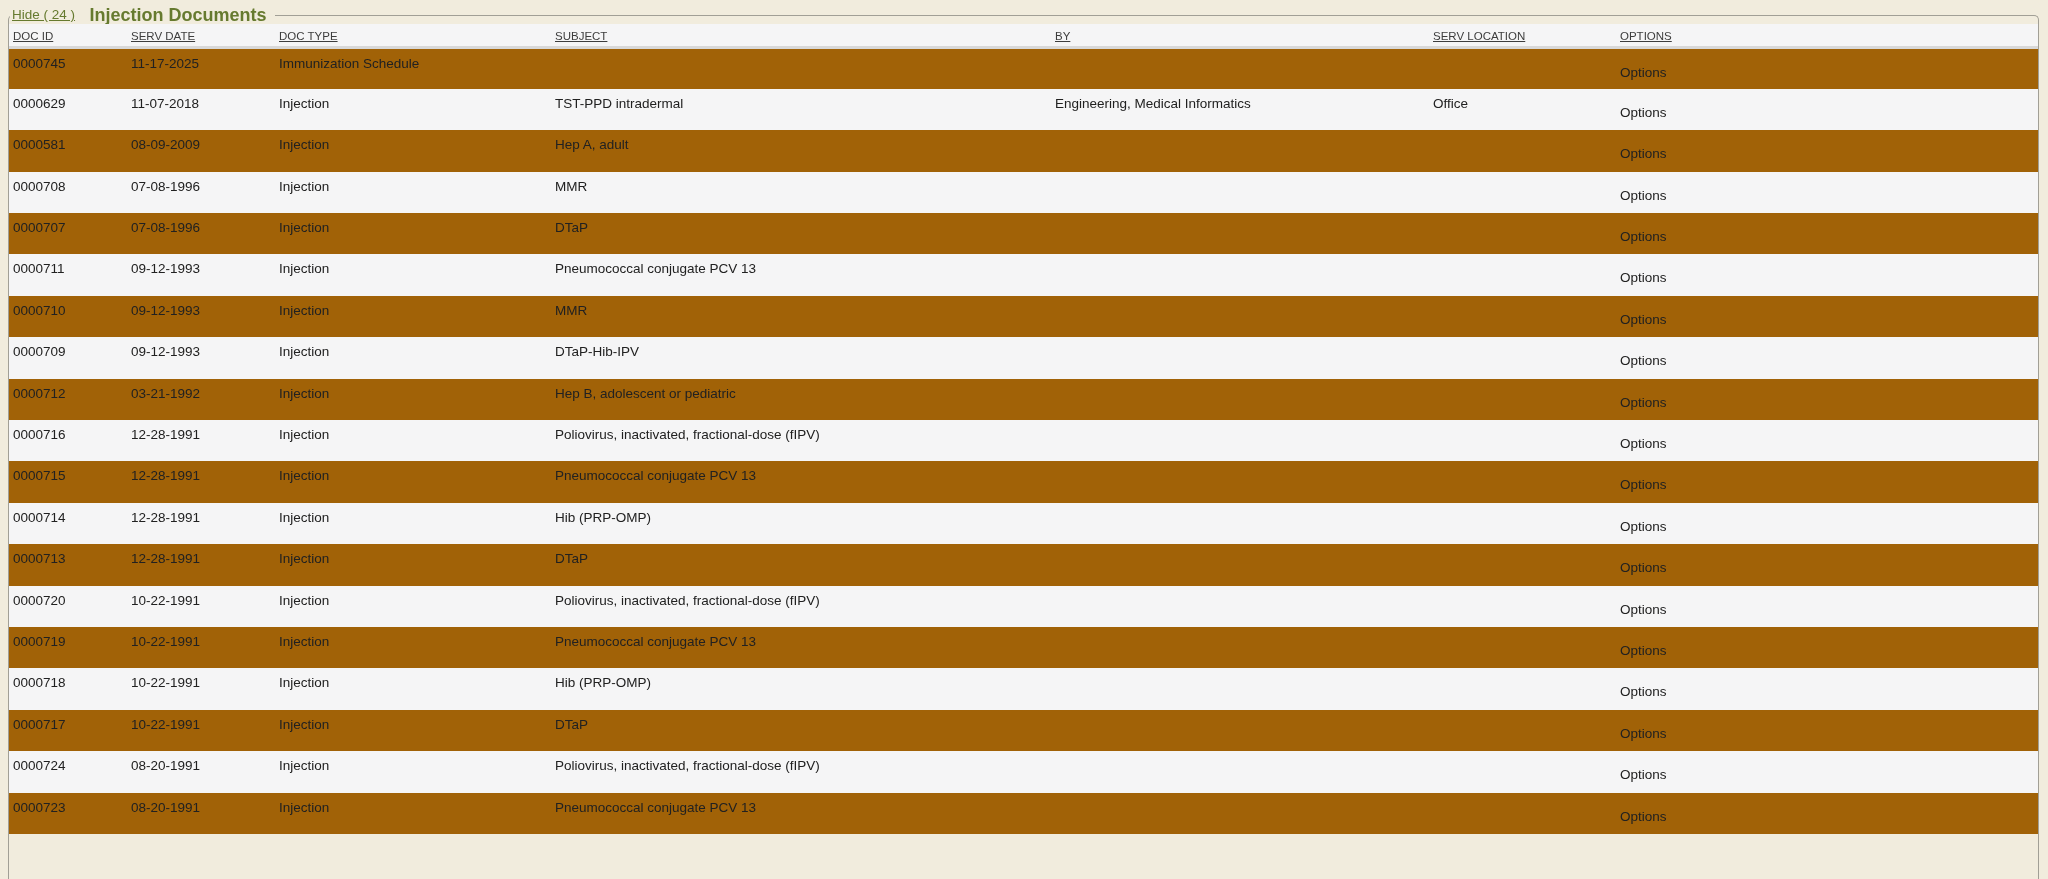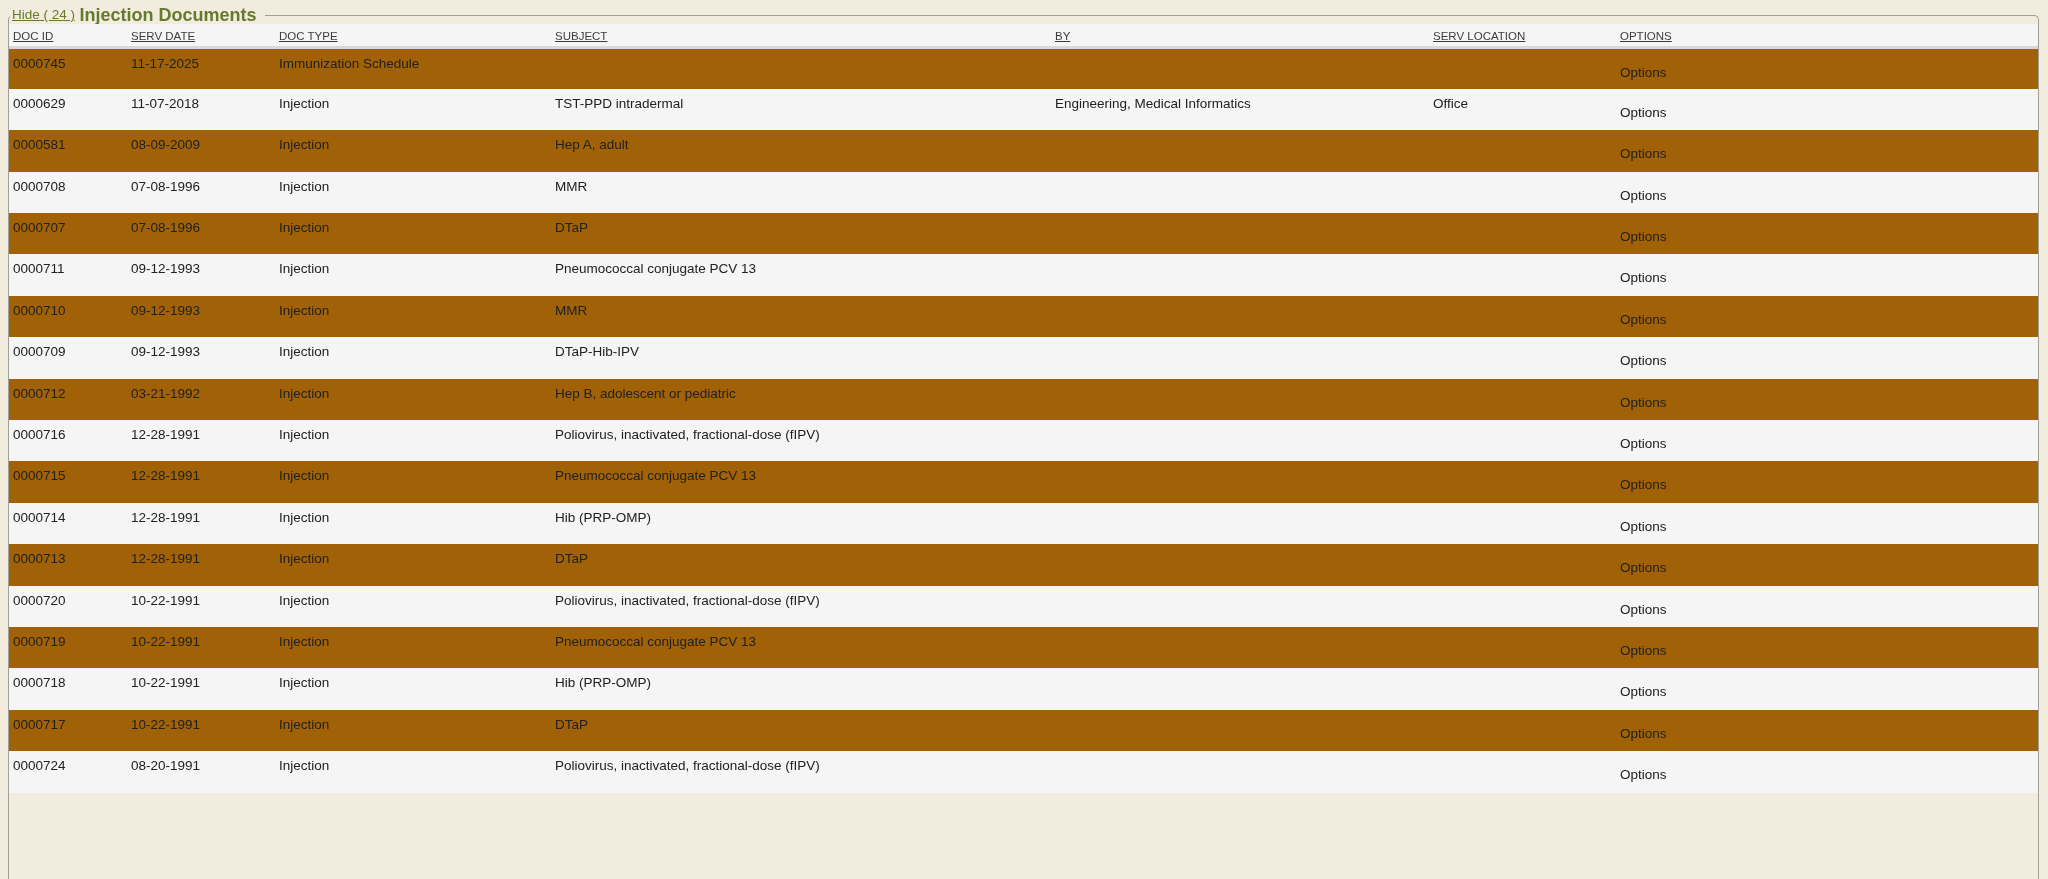--- a/index.html
+++ b/index.html
@@ -41,21 +41,21 @@
     font-weight: normal;
     text-decoration: underline;
     cursor: pointer;
     vertical-align: 2px;
   }
 
   .panel-title {
     color: #667a2f;
     font-size: 18px;
     font-weight: bold;
-    margin-left: 0;
+    margin-left: 10px;
   }
 
   
   table.doc-table {
     position: absolute;
     top: 8px;
     left: 0;
     width: 2029px;
     border-collapse: collapse;
     table-layout: fixed;
@@ -355,15 +355,26 @@
     <td>08-20-1991</td>
     <td>Injection</td>
     <td>Poliovirus, inactivated, fractional-dose (fIPV)</td>
     <td></td>
     <td></td>
     <td class="options-cell">
       <span class="options-trigger">Options</span>
     </td>
   </tr>
 
+  <tr>
+    <td>0000723</td>
+    <td>08-20-1991</td>
+    <td>Injection</td>
+    <td>Pneumococcal conjugate PCV 13</td>
+    <td></td>
+    <td></td>
+    <td class="options-cell">
+      <span class="options-trigger">Options</span>
+    </td>
+  </tr>
 </tbody>
   </table>
 </div>
 
 </body></html>

